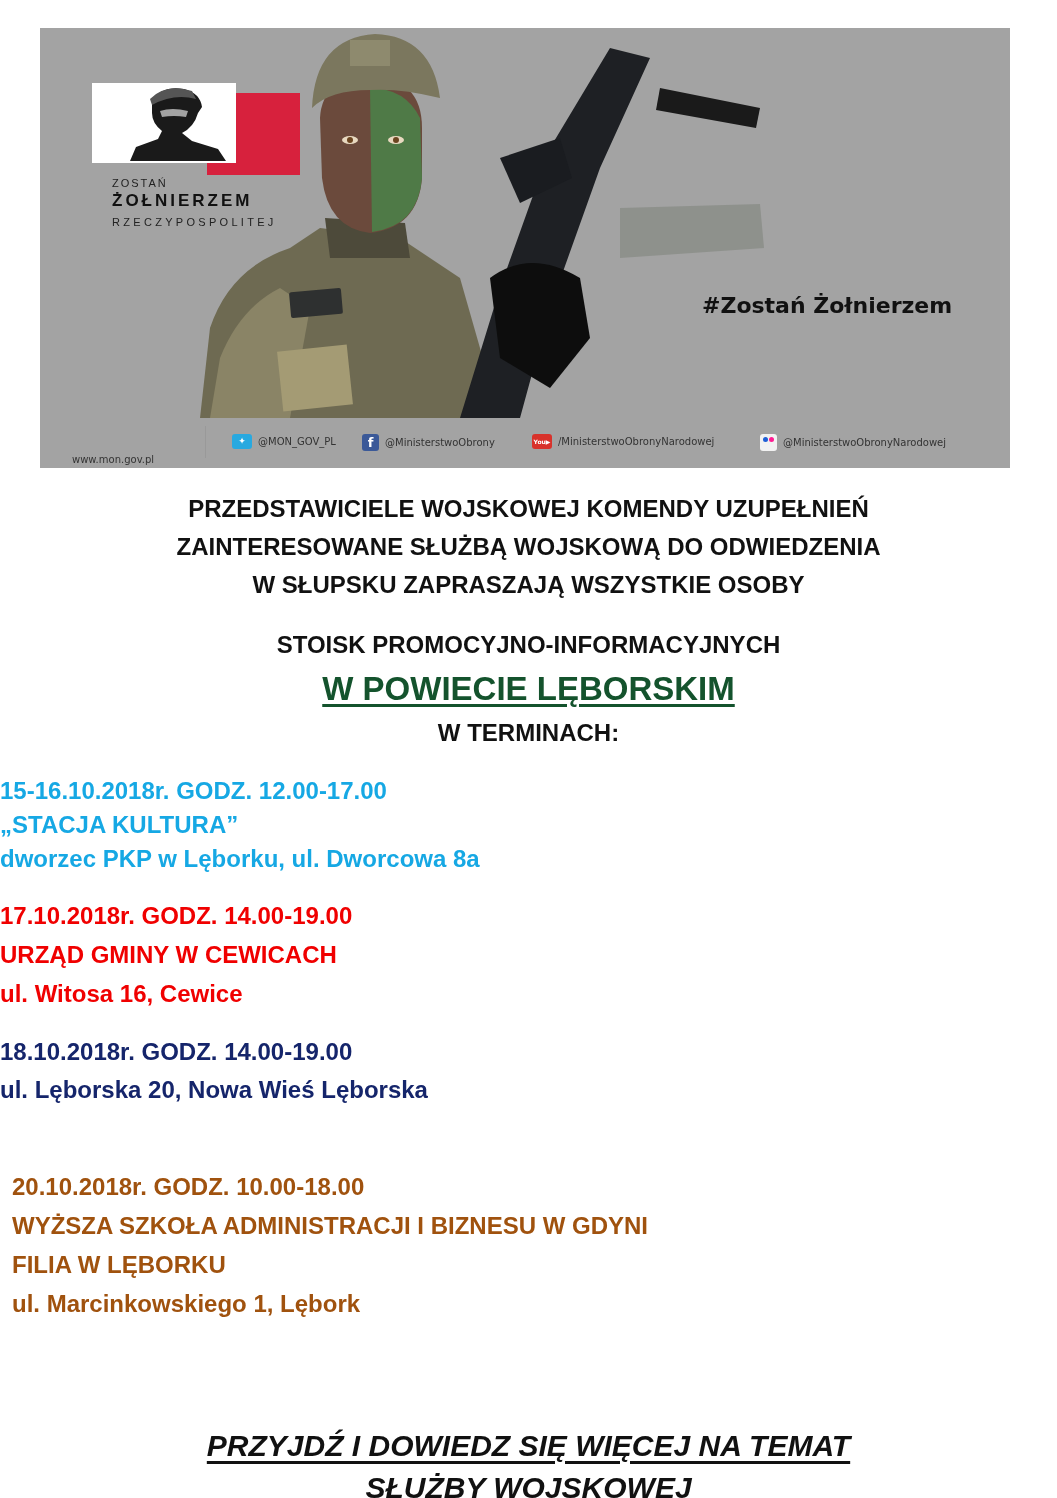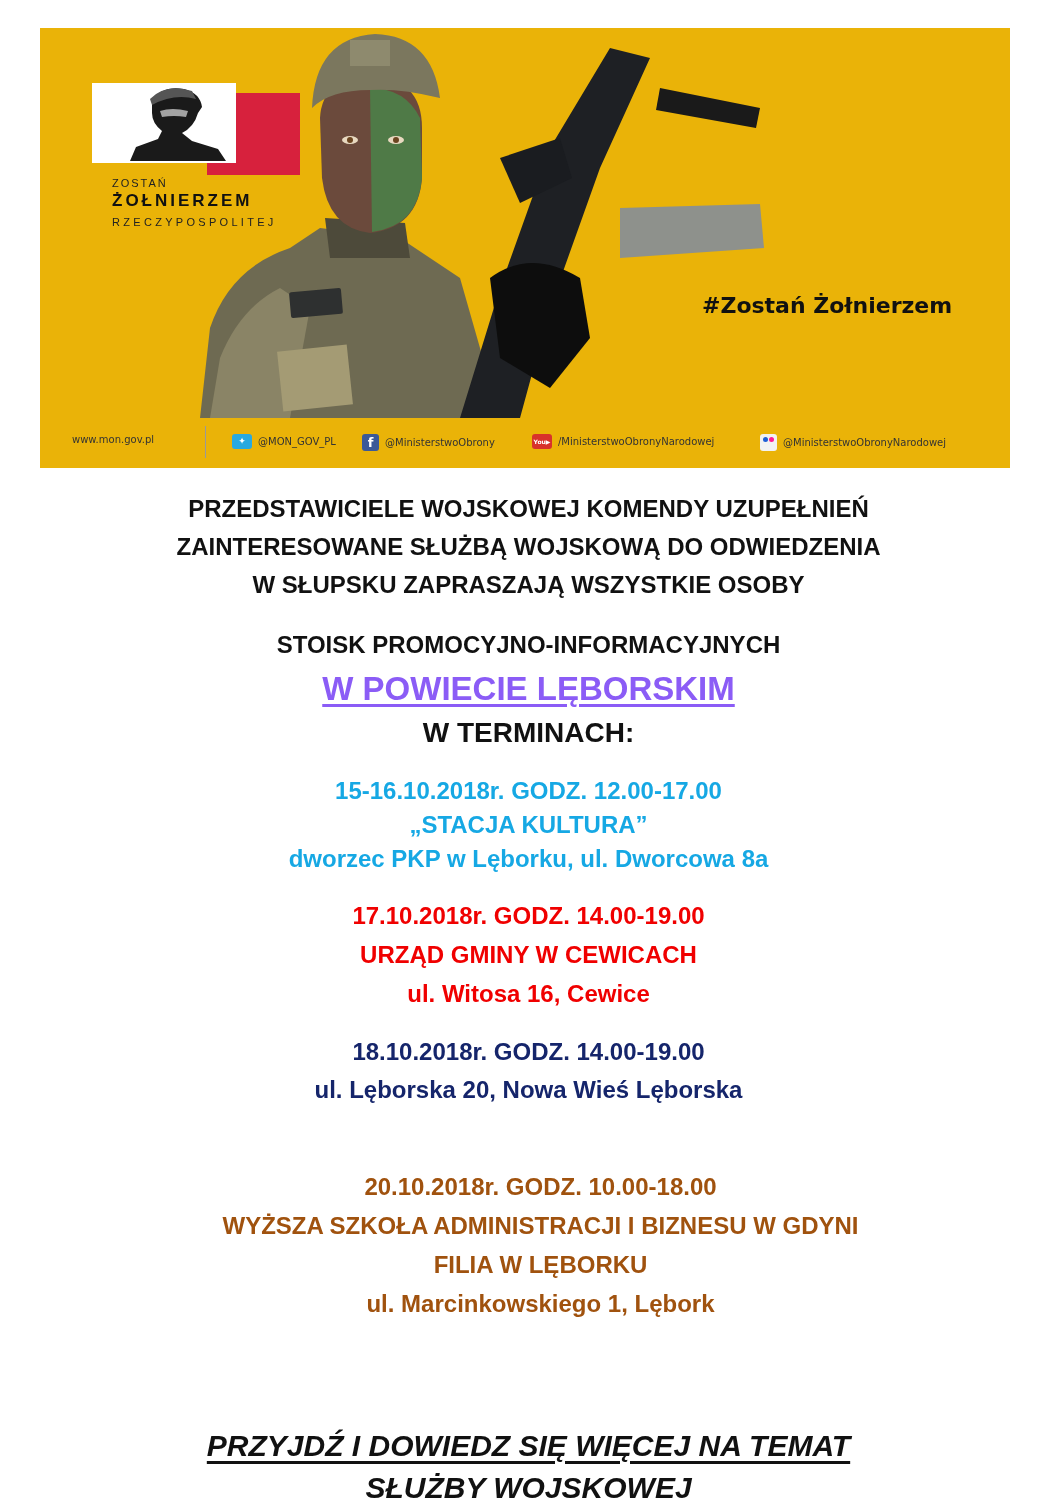--- a/index.html
+++ b/index.html
@@ -1,20 +1,20 @@
 <!DOCTYPE html>
 <html><head>
   <meta charset="utf-8">
   <style>
     html, body { margin: 0; padding: 0; background: #ffffff; }
     body { width: 1057px; height: 1498px; position: relative; overflow: hidden;
            font-family: "Liberation Sans", sans-serif; color: #000; }
 
     
-    .banner { position: absolute; left: 40px; top: 28px; width: 970px; height: 440px; background: #eab308; }
+    .banner { position: absolute; left: 40px; top: 28px; width: 970px; height: 440px; background: #a3a3a3; }
     .logo { position: absolute; left: 32px; top: 55px; width: 200px; height: 190px; }
     .logo-red { position: absolute; left: 135px; top: 10px; width: 93px; height: 82px; background: #d7213d; }
     .logo-white { position: absolute; left: 20px; top: 0px; width: 144px; height: 80px; background: #fff; }
     .logo-soldier { position: absolute; left: 50px; top: 0px; width: 110px; height: 78px; }
     .logo-text1 { position: absolute; left: 40px; top: 94px; font-size: 11px; letter-spacing: 2px; color: #222; }
     .logo-text2 { position: absolute; left: 40px; top: 108px; font-size: 17px; font-weight: bold; letter-spacing: 3px; color: #111; }
     .logo-text3 { position: absolute; left: 40px; top: 133px; font-size: 11px; letter-spacing: 3.3px; color: #222; }
 
     .soldier { position: absolute; left: 160px; top: 0px; width: 620px; height: 390px; }
 
@@ -31,24 +31,24 @@
     .ic.fb { background: #3b5998; width: 17px; height: 17px; line-height: 17px; font-size: 13px; }
     .ic.yt { background: #d8322b; font-size: 6px; }
     .ic.fl { background: #f2f2f2; width: 17px; height: 17px; position: relative; }
     .ic.fl::before { content: ""; position: absolute; left: 3px; top: 3px; width: 5px; height: 5px; border-radius: 50%; background: #1e5fd6; }
     .ic.fl::after { content: ""; position: absolute; left: 9px; top: 3px; width: 5px; height: 5px; border-radius: 50%; background: #ff1c92; }
 
     
     .center { position: absolute; left: 0; width: 1057px; text-align: center; font-weight: bold; }
     .intro { top: 490px; font-size: 24px; line-height: 38px; color: #111; }
     .stoisk { top: 630px; font-size: 24px; line-height: 30px; color: #111; }
-    .powiat { top: 668px; font-size: 33px; line-height: 42px; color: #8b5cf6; text-decoration: underline; text-decoration-thickness: 3px; text-underline-offset: 4px; }
-    .terminy { top: 717px; font-size: 28px; line-height: 32px; color: #111; }
+    .powiat { top: 668px; font-size: 33px; line-height: 42px; color: #14532d; text-decoration: underline; text-decoration-thickness: 3px; text-underline-offset: 4px; }
+    .terminy { top: 717px; font-size: 24px; line-height: 32px; color: #111; }
 
-    .event { position: absolute; left: 0; width: 1057px; text-align: center; font-weight: bold; font-size: 24px; }
+    .event { position: absolute; left: 0; width: 1057px; font-weight: bold; font-size: 24px; }
     .ev1 { top: 774px; line-height: 34px; color: #16a8e4; }
     .ev2 { top: 896px; line-height: 39px; color: #f00000; }
     .ev3 { top: 1033px; line-height: 38px; color: #15256b; }
     .ev4 { top: 1167px; line-height: 39px; color: #a0520e; margin-left: 12px; }
 
     .closing { position: absolute; left: 0; top: 1385px; width: 1057px; text-align: center; font-weight: bold;
                font-style: italic; font-size: 30px; line-height: 42px; color: #111;
                text-decoration: underline; text-decoration-thickness: 3px; text-underline-offset: 5px; margin-top: 40px; }
   </style>
 </head>
@@ -92,21 +92,21 @@
     <path d="M300 130 L360 110 L372 150 L320 175 Z" fill="#1a1c20"></path>
     <path d="M420 180 L560 176 L564 220 L420 230 Z" fill="#8e918c"></path>
     <path d="M460 60 L560 80 L556 100 L456 82 Z" fill="#1a1a1a"></path>
 
     <path d="M290 250 Q330 220 380 250 L390 310 L350 360 L300 330 Z" fill="#0d0d0d"></path>
   </svg>
 
   <div class="hashtag">#Zostań Żołnierzem</div>
 
   <div class="social">
-    <div class="item" style="left:32px;">
+    <div class="item" style="left:32px;margin-top:20px;">
       <span>www.mon.gov.pl</span>
     </div>
     <div class="divider"></div>
     <div class="item" style="left:192px;">
       <span class="ic tw">✦</span>
       <span>@MON_GOV_PL</span>
     </div>
     <div class="item" style="left:322px;">
       <span class="ic fb">f</span>
       <span>@MinisterstwoObrony</span>

